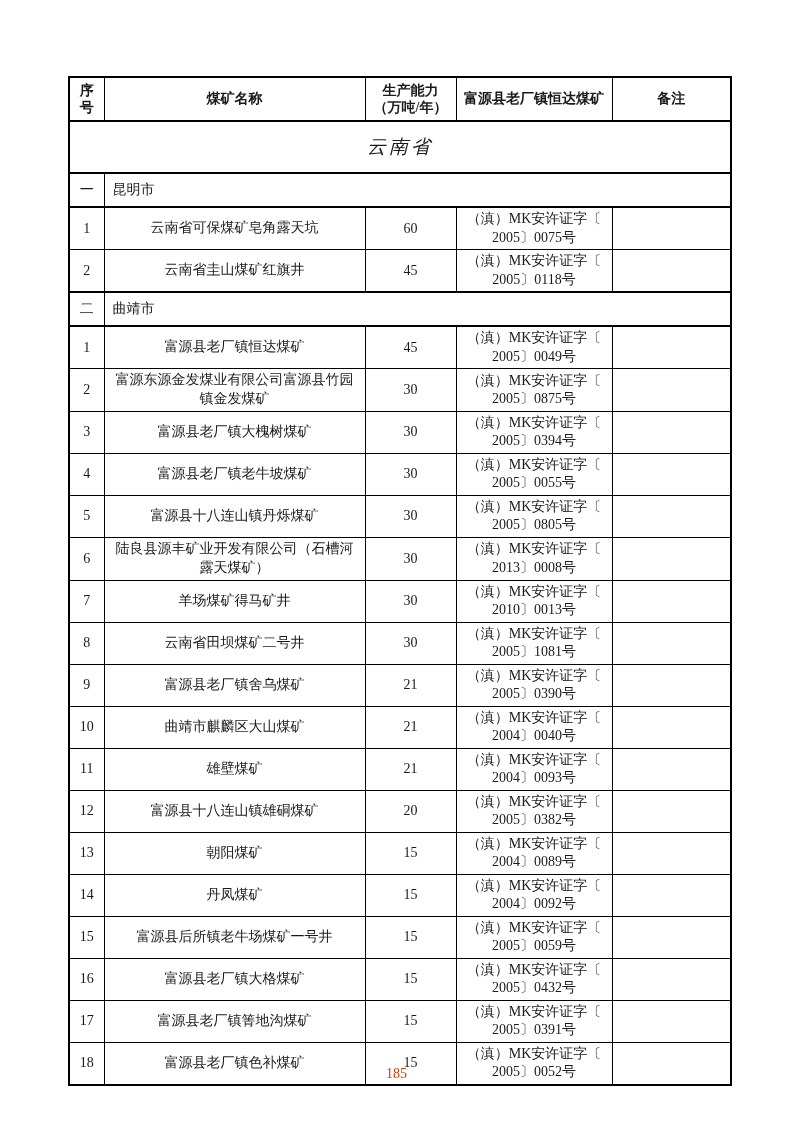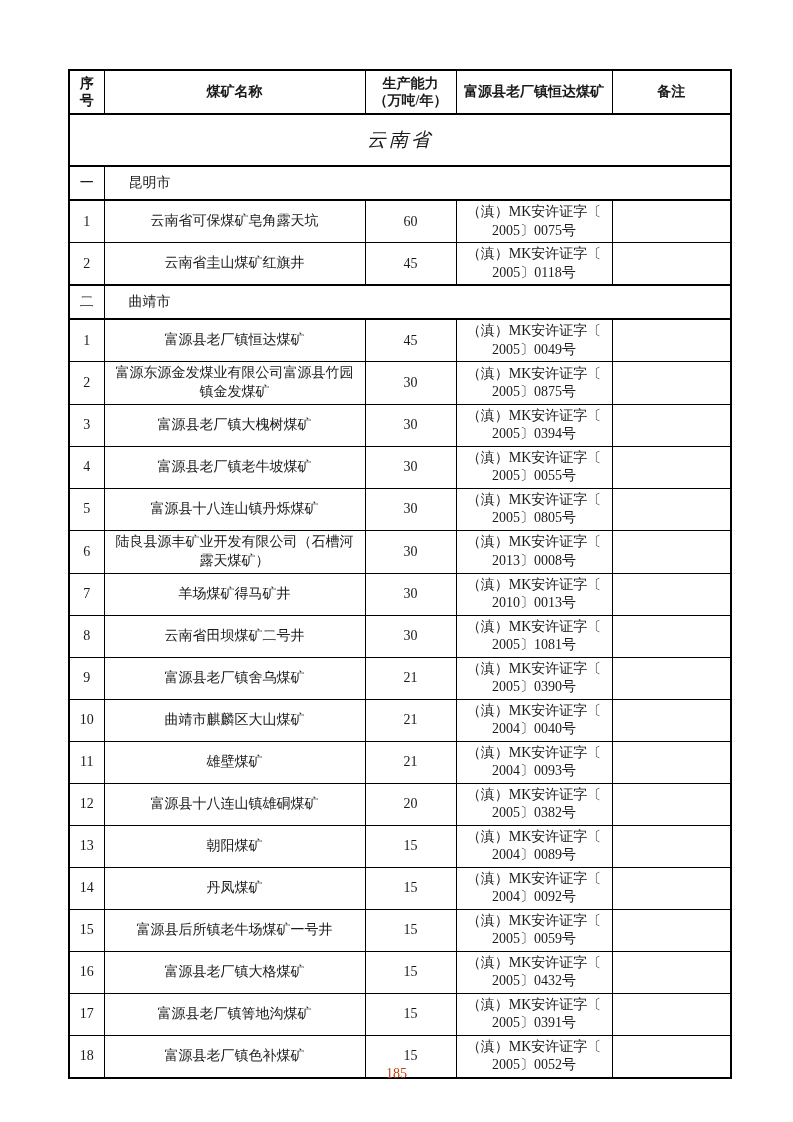--- a/index.html
+++ b/index.html
@@ -12,21 +12,21 @@
     width: 793px;
     height: 1122px;
     background: #ffffff;
     font-family: "Liberation Serif", serif;
     color: #1a1a1a;
     overflow: hidden;
   }
   table.mine-table {
     position: absolute;
     left: 68px;
-    top: 69px;
+    top: 76px;
     width: 662px;
     border-collapse: collapse;
     table-layout: fixed;
   }
   table.mine-table td, table.mine-table th {
     border: 1px solid #000;
     padding: 2px 5px;
     font-size: 14px;
     font-weight: normal;
     vertical-align: middle;
@@ -50,21 +50,21 @@
     letter-spacing: 3px;
     border-top: 2px solid #000;
     border-bottom: 2px solid #000;
   }
   tr.section-row td {
     height: 28px;
     border-top: 2px solid #000;
     border-bottom: 2px solid #000;
   }
   tr.section-row td.idx { text-align: center; }
-  tr.section-row td.city { text-align: left; padding-left: 24px; }
+  tr.section-row td.city { text-align: left; padding-left: 8px; }
   tr.data-row td { height: 37px; }
   td.c-no   { text-align: center; }
   td.c-name { text-align: center; padding-left: 7px; padding-right: 7px; line-height: 1.35; }
   td.c-cap  { text-align: center; }
   td.c-lic  { text-align: center; font-size: 13.5px; line-height: 1.3; }
   td.c-lic .lic-line { display: block; white-space: nowrap; }
   td.c-rem  { }
   .page-number {
     position: absolute;
     left: 0;

